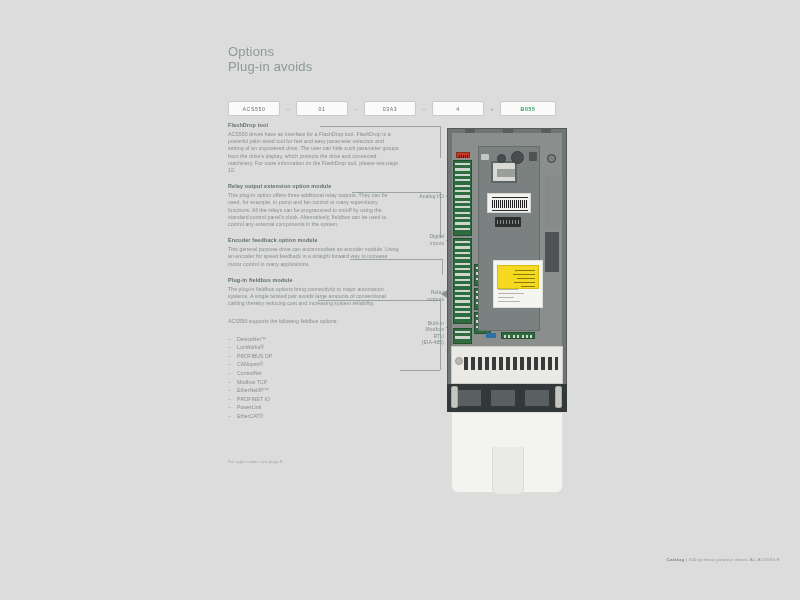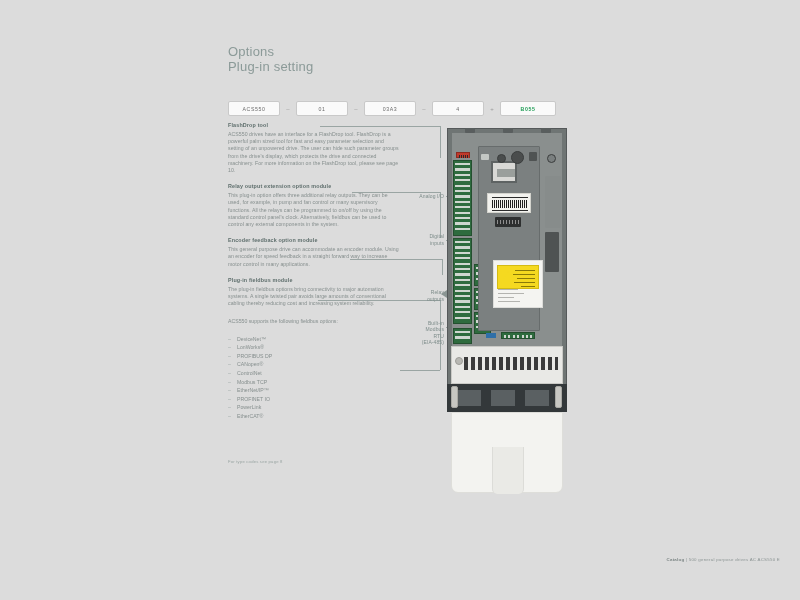--- a/index.html
+++ b/index.html
@@ -272,21 +272,21 @@
   }
   #footer b { font-weight: 700; color: #7a8483; }
 </style>
 </head>
 <body>
 
 <div id="page">
 
   <div id="title-block">
     <div class="t1">Options</div>
-    <div class="t2">Plug-in setting</div>
+    <div class="t2">Plug-in avoids</div>
   </div>
 
   <div id="typecode">
     <div class="tc-box">ACS550</div>
     <div class="tc-sep">–</div>
     <div class="tc-box">01</div>
     <div class="tc-sep">–</div>
     <div class="tc-box">03A3</div>
     <div class="tc-sep">–</div>
     <div class="tc-box">4</div>

